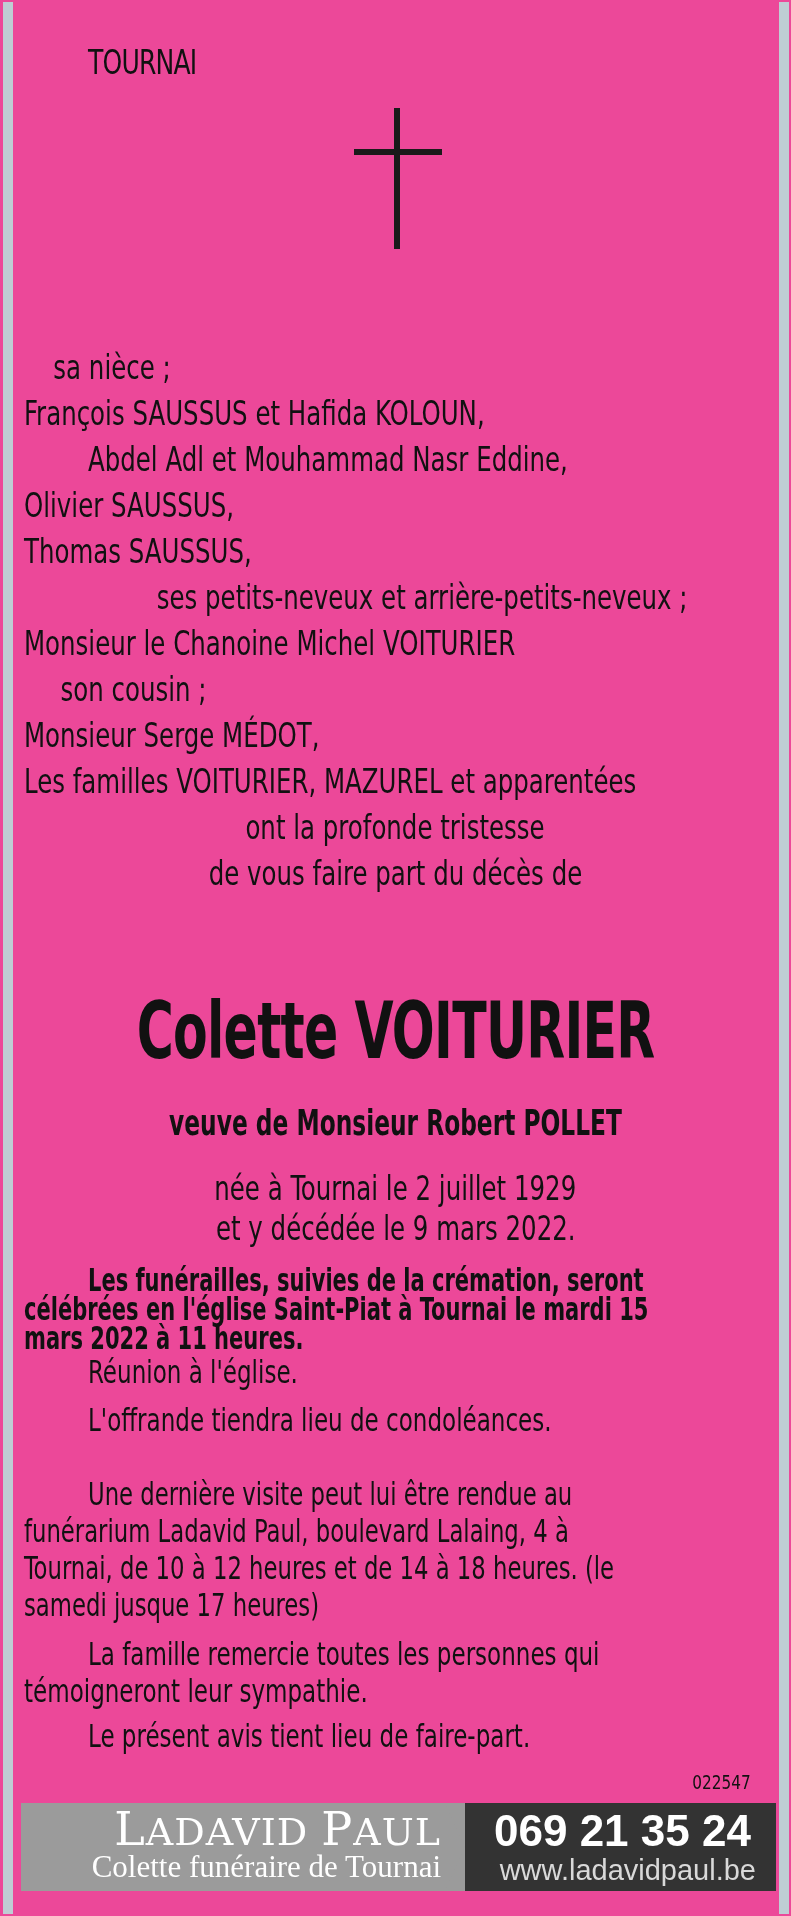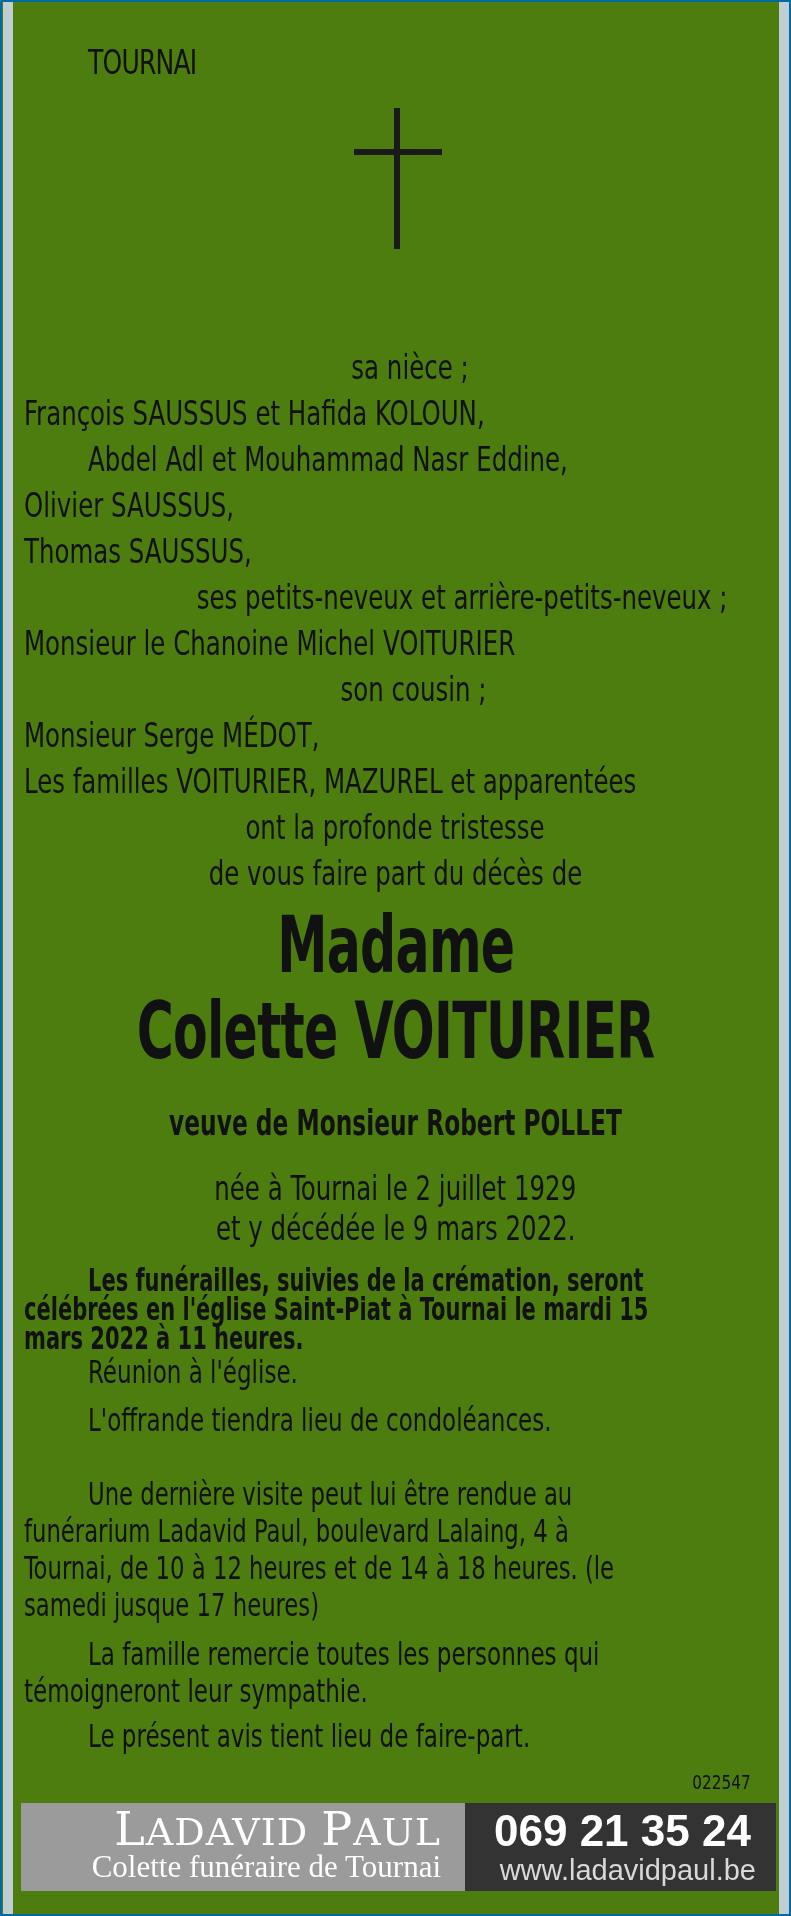--- a/index.html
+++ b/index.html
@@ -1,19 +1,19 @@
 <!DOCTYPE html>
 <html><head>
 <meta charset="utf-8">
 <style>
   html, body { margin: 0; padding: 0; background: #ffffff; }
   body { width: 791px; height: 1916px; position: relative; overflow: hidden; }
   .frame {
     position: absolute; left: 0; top: 0; width: 791px; height: 1916px;
-    box-sizing: border-box; border: 2px solid #0369a1; background: #4d7c0f; text-decoration: underline;
+    box-sizing: border-box; border: 2px solid #ec4899; background: #ec4899; text-decoration: underline;
   }
   .strip-left, .strip-right {
     position: absolute; top: 0; bottom: 0; width: 10px; background: #bfcdd4;
   }
   .strip-left { left: 1px; }
   .strip-right { right: 0px; }
   .content {
     position: absolute; left: 22px; right: 22px; top: 0; bottom: 0;
     font-family: "DejaVu Sans Condensed", "DejaVu Sans", sans-serif;
     color: #111111;
@@ -25,21 +25,21 @@
   .cross { position: absolute; left: 0; top: 0; }
   .cross .v { position: absolute; left: 370px; top: 106px; width: 6px; height: 141px; background: #1a1a1a; }
   .cross .h { position: absolute; left: 330px; top: 147px; width: 88px; height: 6px; background: #1a1a1a; }
 
   .line {
     position: absolute; left: 0; right: 0; white-space: nowrap;
     font-size: 34px; line-height: 46px; height: 46px;
   }
   .line span { display: inline-block; transform: scaleX(0.8); }
   .l-left span { transform-origin: left center; }
-  .l-right { text-align: center; }
+  .l-right { text-align: left; }
   .l-right span { transform-origin: right center; }
   .l-center { text-align: center; }
   .l-center span { transform-origin: center center; }
   .indent { padding-left: 64px; }
 
   .name {
     position: absolute; left: 0; right: 0; text-align: center;
     font-weight: bold; font-size: 78px; line-height: 86px; white-space: nowrap;
   }
   .name span { display: inline-block; transform: scaleX(0.72); transform-origin: center; letter-spacing: -1px; }
@@ -115,21 +115,20 @@
     <div class="line l-left" style="top:480px"><span>Olivier SAUSSUS,</span></div>
     <div class="line l-left" style="top:526px"><span>Thomas SAUSSUS,</span></div>
     <div class="line l-right" style="top:572px"><span>ses petits-neveux et arrière-petits-neveux ;</span></div>
     <div class="line l-left" style="top:618px"><span>Monsieur le Chanoine Michel VOITURIER</span></div>
     <div class="line l-right" style="top:664px"><span>son cousin ;</span></div>
     <div class="line l-left" style="top:710px"><span>Monsieur Serge MÉDOT,</span></div>
     <div class="line l-left" style="top:756px"><span>Les familles VOITURIER, MAZUREL et apparentées</span></div>
     <div class="line l-center" style="top:802px"><span>ont la profonde tristesse</span></div>
     <div class="line l-center" style="top:848px"><span>de vous faire part du décès de</span></div>
 
-    <div class="name" style="top:900px"><span>Madame</span></div>
     <div class="name" style="top:986px"><span>Colette VOITURIER</span></div>
 
     <div class="widow" style="top:1098px"><span>veuve de Monsieur Robert POLLET</span></div>
 
     <div class="line l-center" style="top:1166px; height:40px; line-height:40px;"><span>née à Tournai le 2 juillet 1929</span></div>
     <div class="line l-center" style="top:1206px; height:40px; line-height:40px;"><span>et y décédée le 9 mars 2022.</span></div>
 
     <div class="para bold" style="top:1264px">
       <span class="pl" style="padding-left:64px"><span style="transform:scaleX(0.73)">Les funérailles, suivies de la crémation, seront</span></span>
       <span class="pl"><span style="transform:scaleX(0.73)">célébrées en l'église Saint-Piat à Tournai le mardi 15</span></span>

